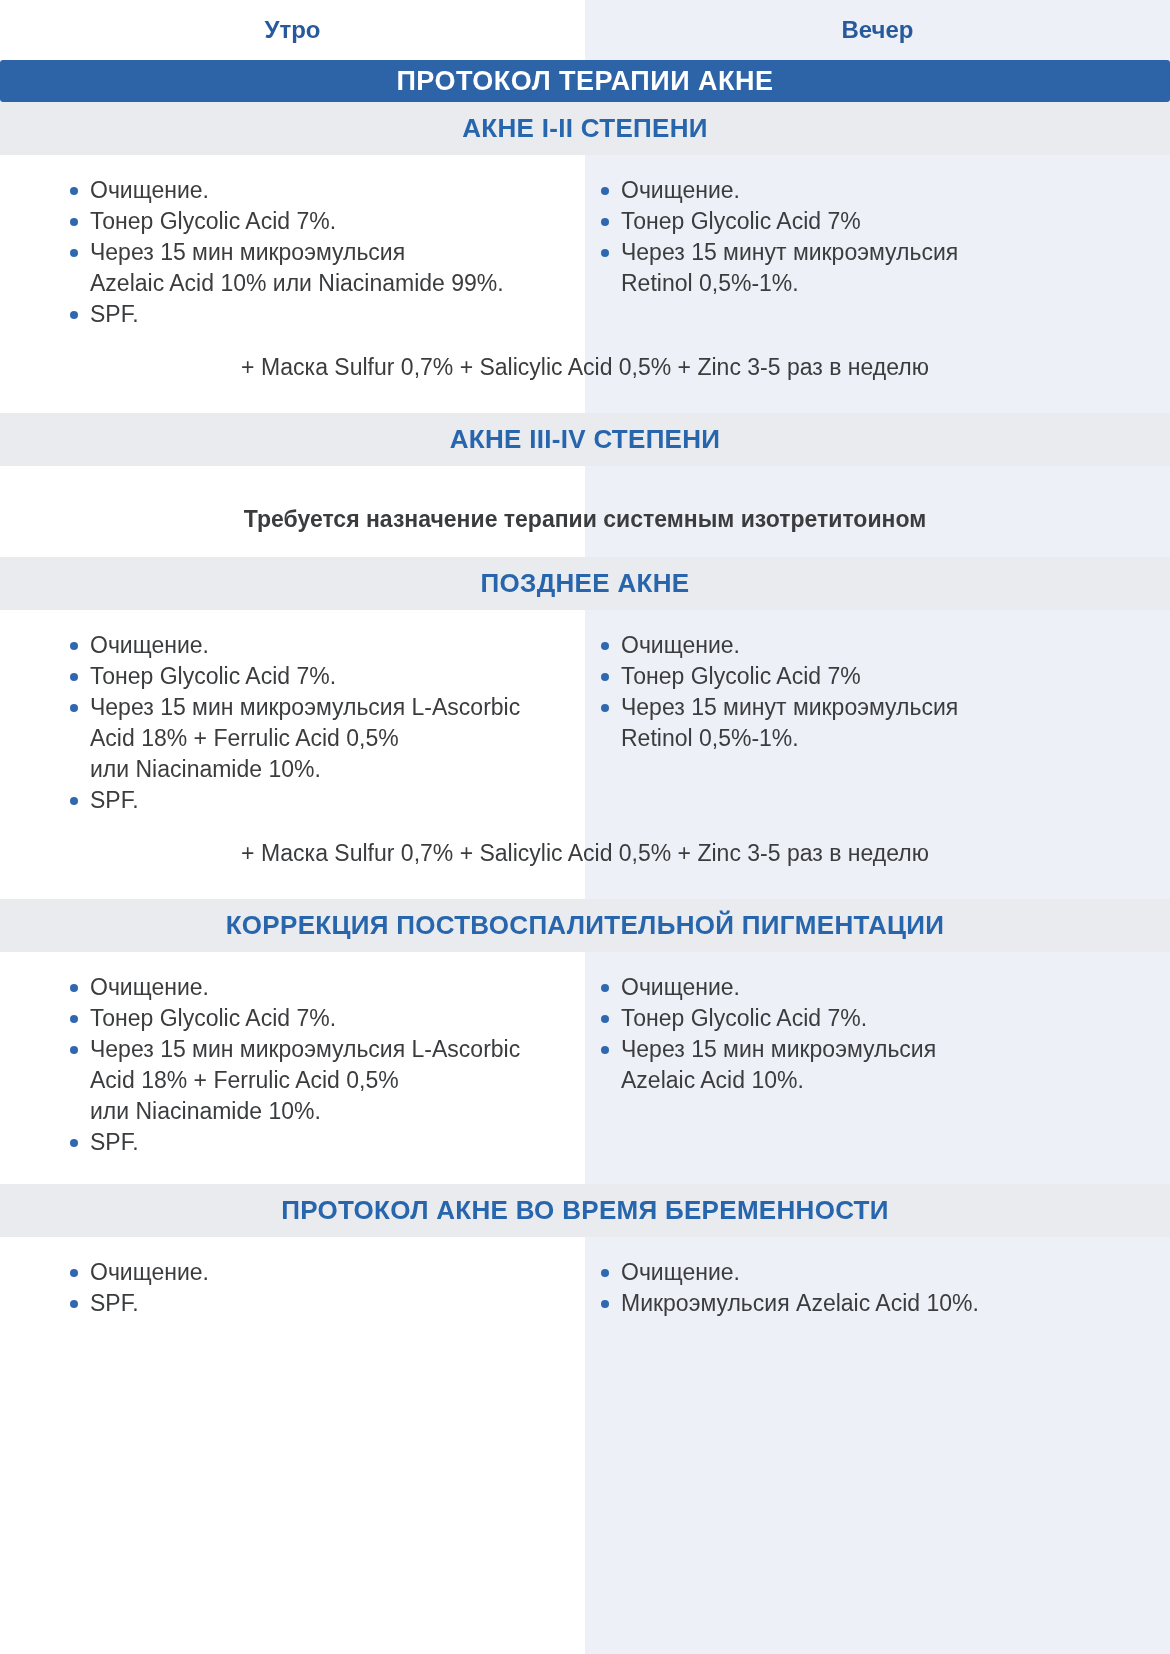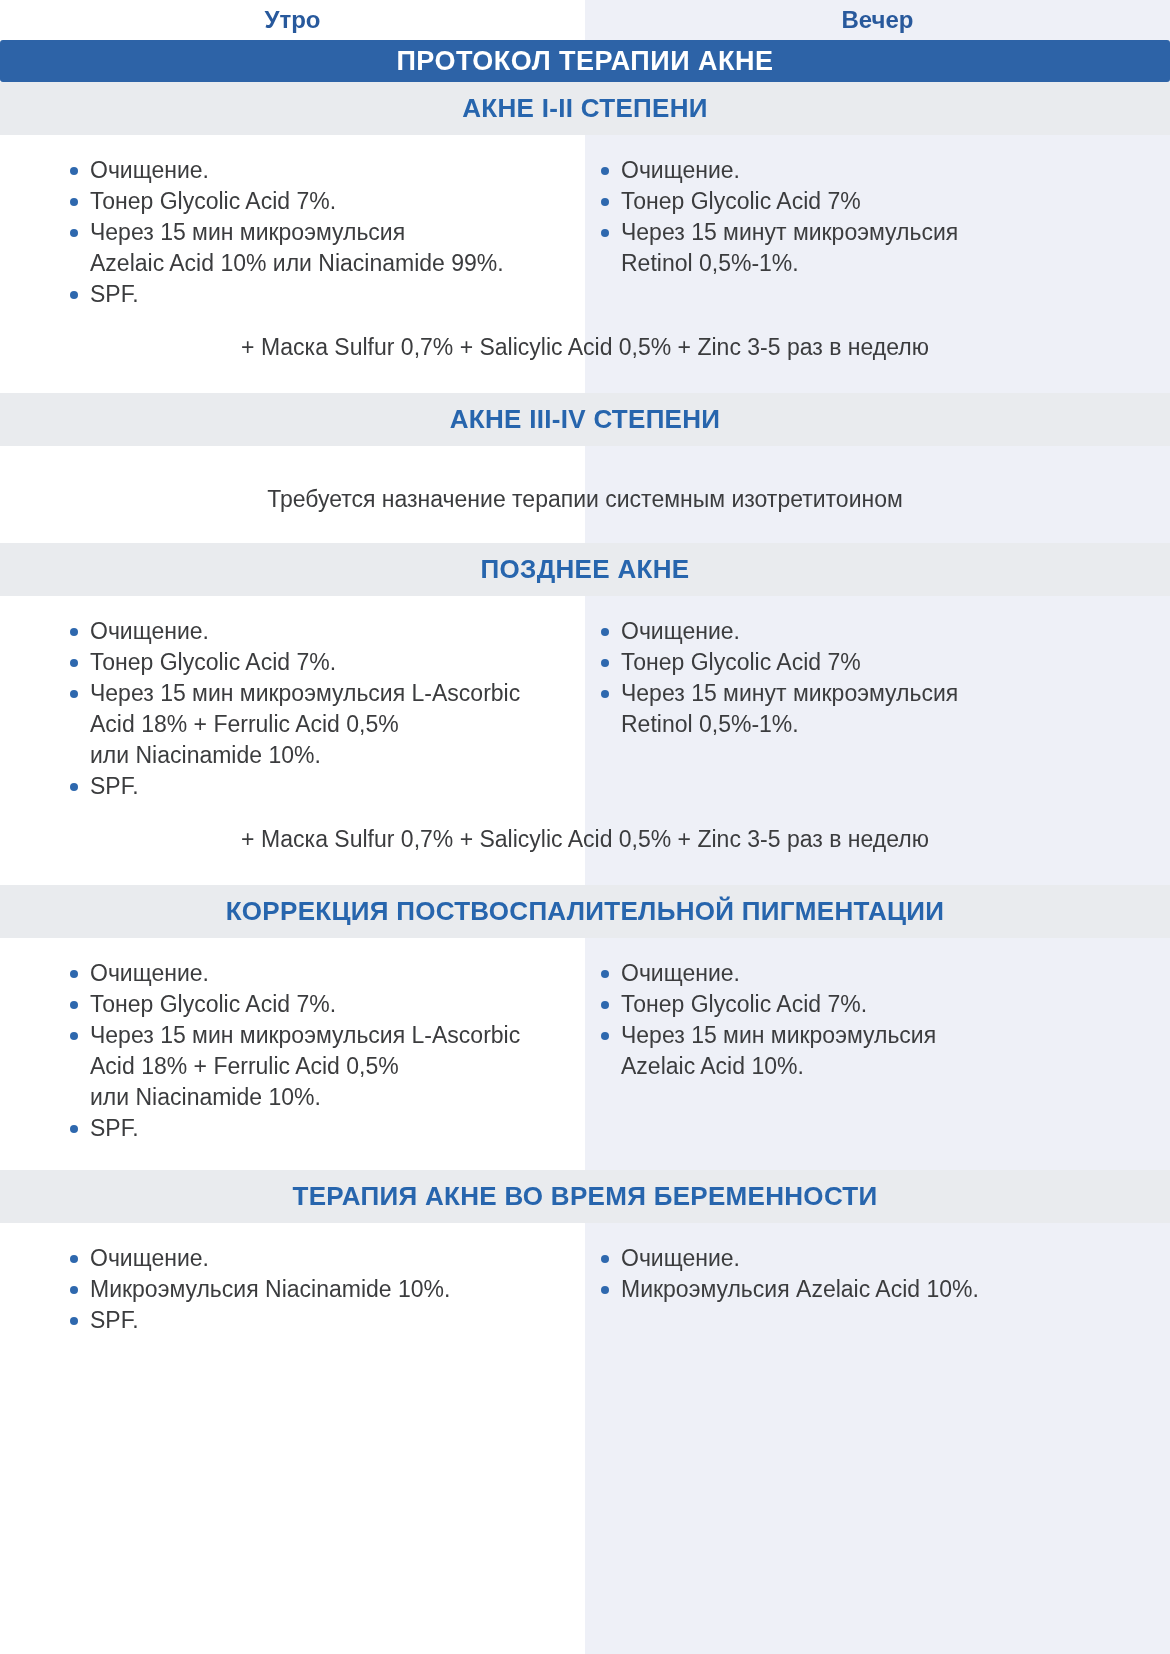--- a/index.html
+++ b/index.html
@@ -12,21 +12,21 @@
     overflow: hidden;
   }
   .right-col-bg {
     position: absolute;
     top: 0; left: 585px;
     width: 585px; height: 100%;
     background: var(--evening-bg, #eef0f7);
   }
   .content { position: relative; }
 
-  .col-headers { display: flex; height: 40px; }
+  .col-headers { display: flex; height: 60px; }
   .col-header {
     width: 585px;
     display: flex; align-items: center; justify-content: center;
     font-size: 24px; font-weight: bold;
     color: var(--accent-blue, #28599c);
   }
 
   .banner {
     height: 42px;
     background: var(--banner-bg, #2d63a7);
@@ -71,24 +71,25 @@
     color: var(--body-text, #3b3c3e);
   }
 
   .footer-line {
     margin: 22px 0 30px 0;
     text-align: center;
     font-size: 23px; line-height: 31px;
     color: var(--body-text, #3b3c3e);
   }
   .note {
-    margin: 38px 0 28px 0;
+    margin: 38px 0 22px 0;
     text-align: center;
     font-size: 23px; line-height: 31px;
     color: var(--body-text, #3b3c3e);
+    font-weight: bold;
   }
 </style>
 </head>
 <body>
 
 <div class="page">
   <div class="right-col-bg"></div>
   <div class="content">
 
     <header class="col-headers">
@@ -211,29 +212,26 @@
             <li>
               <div class="line">Через 15 мин микроэмульсия</div>
               <div class="line">Azelaic Acid 10%.</div>
             </li>
           </ul>
       </div>
     </section>
 
     <section>
       <div class="band">
-        <h2>ТЕРАПИЯ АКНЕ ВО ВРЕМЯ БЕРЕМЕННОСТИ</h2>
+        <h2>ПРОТОКОЛ АКНЕ ВО ВРЕМЯ БЕРЕМЕННОСТИ</h2>
       </div>
       <div class="cols no-footer">
         <ul class="bullets morning">
             <li>
               <div class="line">Очищение.</div>
-            </li>
-            <li>
-              <div class="line">Микроэмульсия Niacinamide 10%.</div>
             </li>
             <li>
               <div class="line">SPF.</div>
             </li>
           </ul>
         <ul class="bullets evening">
             <li>
               <div class="line">Очищение.</div>
             </li>
             <li>

